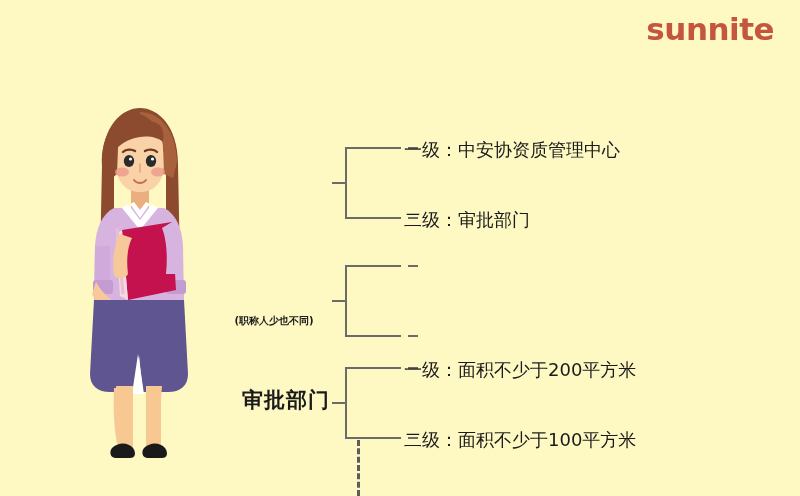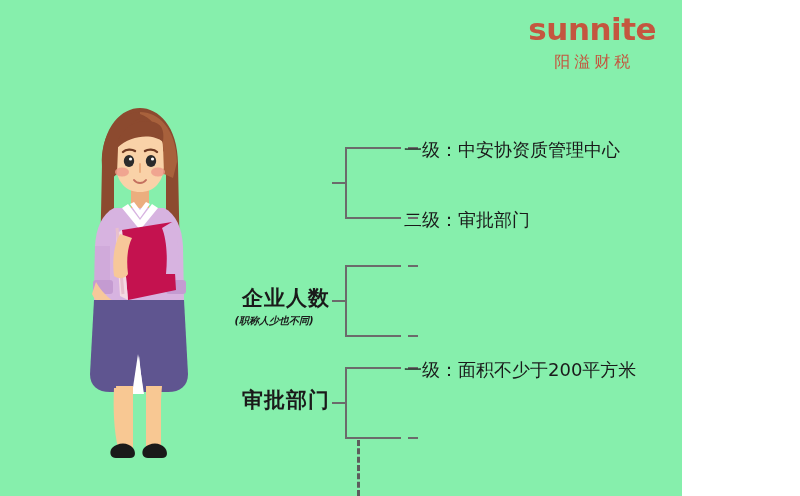--- a/index.html
+++ b/index.html
@@ -2,23 +2,23 @@
 <html><head>
 <meta charset="utf-8">
 <style>
   html, body {
     margin: 0;
     padding: 0;
     background: #ffffff;
   }
   #page {
     position: relative;
-    width: 682px;
+    width: 800px;
     height: 496px;
-    background: #86efac;
+    background: #fef9c3;
     overflow: hidden;
     font-family: "Liberation Sans", "DejaVu Sans", sans-serif;
   }
 
   
   #logo {
     position: absolute;
     top: 14px;
     right: 26px;
     text-align: center;
@@ -78,21 +78,20 @@
     position: absolute;
     left: 0;
     top: 60px;
     width: 112px;
     text-align: center;
     font-family: "DejaVu Sans", sans-serif;
     font-size: 10px;
     font-weight: 700;
     color: #1a1a1a;
     white-space: nowrap;
-    font-style: italic;
   }
 
   
   .stub {
     position: absolute;
     left: 114px;
     top: 46px;
     width: 13px;
     height: 2px;
     background: #6b6b6b;
@@ -147,21 +146,20 @@
     border-left: 3px dashed #5d5d5d;
   }
 </style>
 </head>
 <body>
 
 <div id="page">
 
   <div id="logo">
     <div id="logo-wordmark">sunnite</div>
-    <div id="logo-subtitle">阳溢财税</div>
   </div>
 
   <svg id="illustration" viewBox="0 0 120 370">
 
     <path d="M22 60 C22 22 42 4 60 4 C78 4 98 22 98 60 L100 160 C100 172 92 176 86 172 L86 70 L34 70 L34 172 C28 176 20 172 20 160 Z" fill="#8C4A2F"></path>
 
     <rect x="51" y="78" width="18" height="26" fill="#EBAE7E"></rect>
 
     <ellipse cx="35" cy="56" rx="7" ry="9" fill="#F7C89A"></ellipse>
     <ellipse cx="85" cy="56" rx="7" ry="9" fill="#F7C89A"></ellipse>
@@ -232,36 +230,36 @@
     <div class="bracket-v"></div>
     <div class="bracket-arm top"></div>
     <div class="bracket-arm bottom"></div>
     <div class="arm-tick top"></div>
     <div class="arm-tick bottom"></div>
     <div class="item-text top">一级：中安协资质管理中心</div>
     <div class="item-text bottom">二级：审批部门</div>
   </div>
 
   <div class="group" id="group-1">
-    <div class="group-label">企业人数</div>
     <div class="group-note">(职称人少也不同)</div>
     <div class="stub"></div>
     <div class="bracket-v"></div>
     <div class="bracket-arm top"></div>
     <div class="bracket-arm bottom"></div>
     <div class="arm-tick top"></div>
     <div class="arm-tick bottom"></div>
   </div>
 
   <div class="group" id="group-2">
     <div class="group-label">审批部门</div>
     <div class="stub"></div>
     <div class="bracket-v"></div>
     <div class="bracket-arm top"></div>
     <div class="bracket-arm bottom"></div>
     <div class="arm-tick top"></div>
     <div class="arm-tick bottom"></div>
     <div class="item-text top">一级：面积不少于200平方米</div>
+    <div class="item-text bottom">二级：面积不少于100平方米</div>
   </div>
 
   <div id="dashed-tail"></div>
 
 </div>
 
 </body></html>

